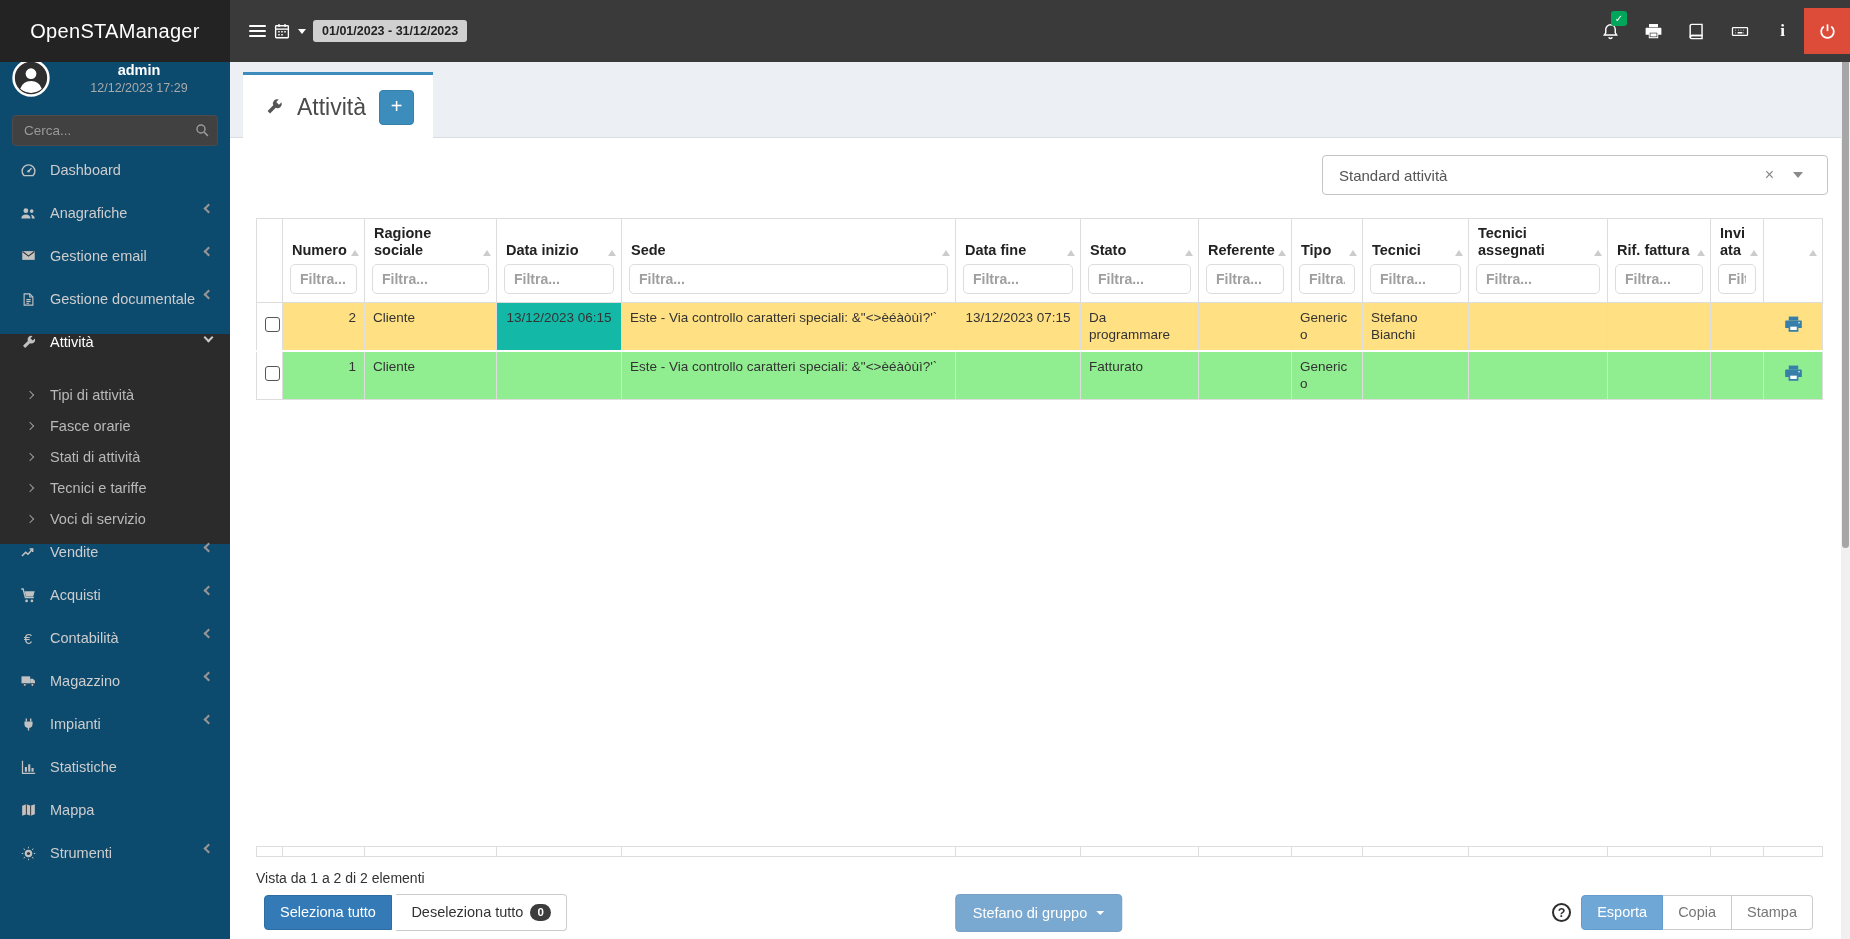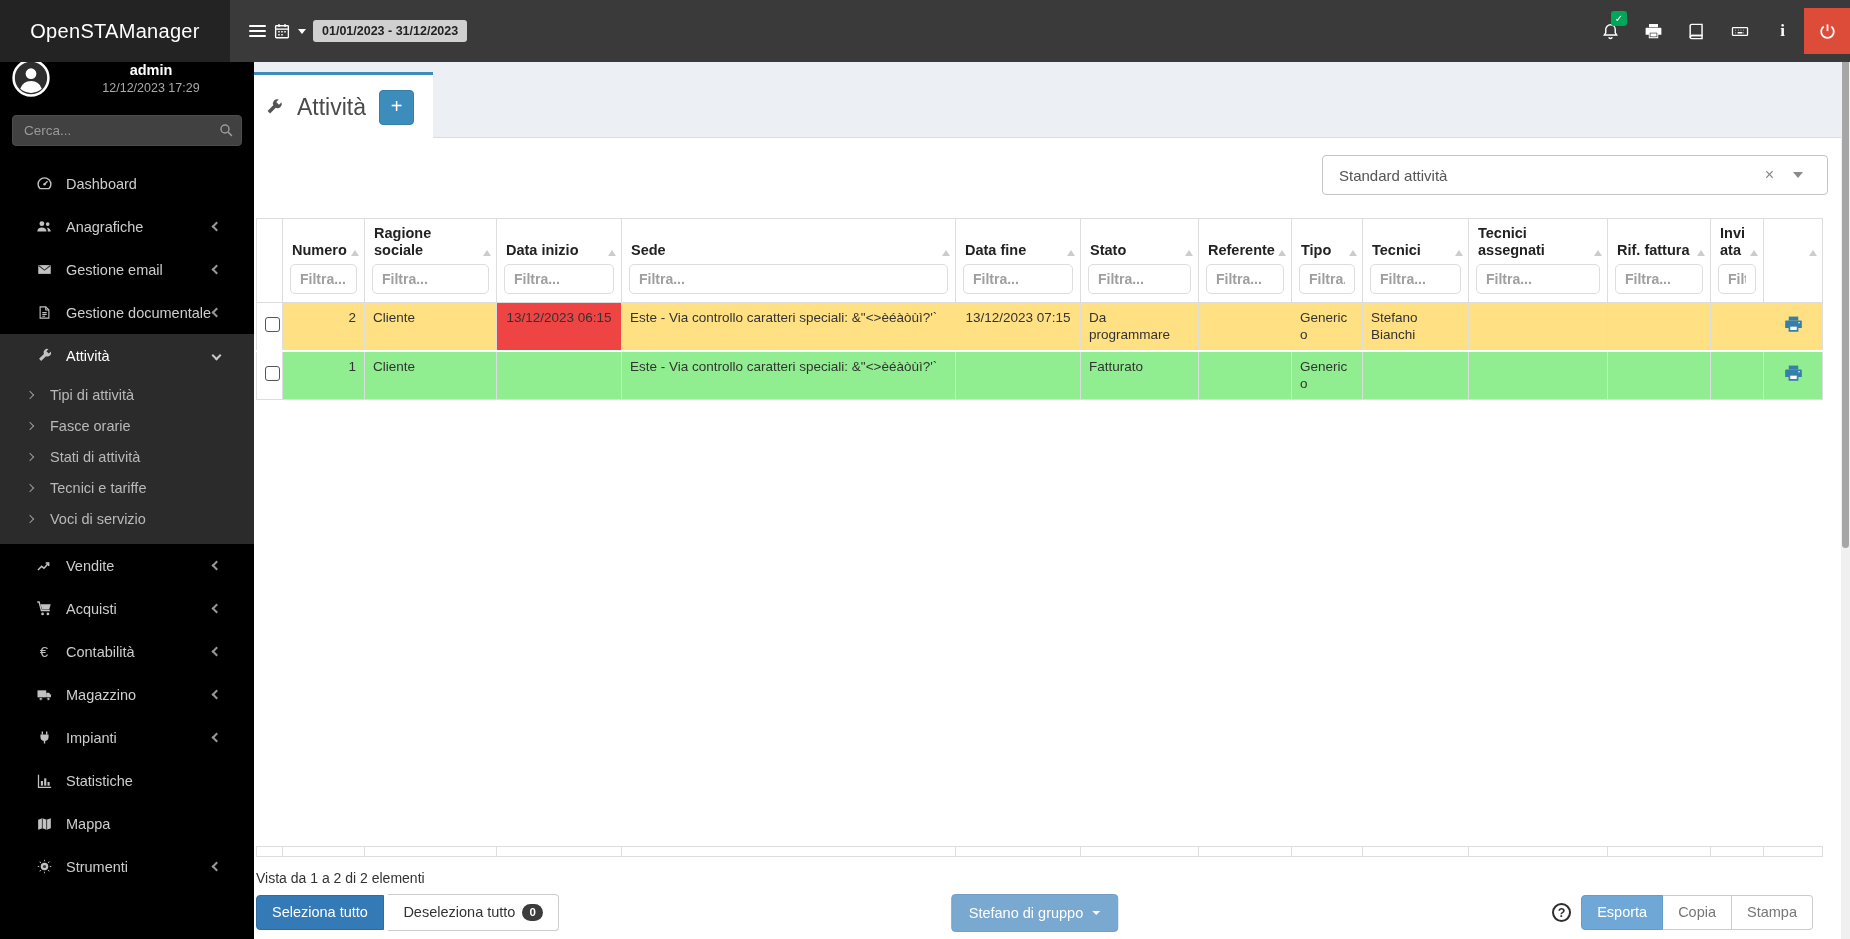--- a/index.html
+++ b/index.html
@@ -16,32 +16,32 @@
   .cal{display:flex;align-items:center;gap:7px;color:#fff;cursor:pointer}
   .caret-d{width:0;height:0;border-left:4px solid transparent;border-right:4px solid transparent;border-top:5px solid #fff}
   .range-badge{background:#d0d0d0;color:#222;font-size:12.5px;font-weight:bold;padding:4px 9px;border-radius:3px;cursor:pointer}
   .nav-right{margin-left:auto;display:flex;align-items:center}
   .nav-ic{width:43px;height:46px;display:flex;align-items:center;justify-content:center;color:#fff;position:relative;cursor:pointer}
   .nav-ic.power{width:46px;background:#dd4b39}
   .noti-badge{position:absolute;top:3px;right:5px;min-width:16px;height:15px;background:#00a65a;border-radius:3px;color:#fff;font-size:10px;display:flex;align-items:center;justify-content:center;font-weight:bold}
   .info-glyph{font-weight:bold;font-size:17px;font-family:"Liberation Serif",serif}
 
   
-  .sidebar{position:absolute;top:46px;left:0;bottom:0;width:254px;background:#000000;color:#c9c9c9;z-index:15}
+  .sidebar{position:absolute;top:46px;left:0;bottom:0;width:230px;background:#0c4a6e;color:#c9c9c9;z-index:15}
   .user-panel{display:flex;align-items:center;padding:13px 12px 8px 12px;gap:10px}
   .avatar{width:38px;height:38px;flex:0 0 38px}
   .user-meta{flex:1;text-align:center}
   .user-name{color:#fff;font-weight:bold;font-size:14.5px}
   .user-date{color:#a9a9a9;font-size:12.5px;margin-top:3px}
   .side-search{margin:10px 12px 0 12px;position:relative}
   .side-search input{width:100%;height:31px;background:#414141;border:1px solid #4c4c4c;border-radius:4px;color:#ddd;font-size:13.5px;padding:0 30px 0 11px;outline:none;font-family:inherit}
   .side-search input::placeholder{color:#999}
   .side-search .mag{position:absolute;right:8px;top:7px;color:#9a9a9a;cursor:pointer}
   .menu{list-style:none;margin-top:16px}
-  .mi{display:flex;align-items:center;height:43px;padding:0 34px;font-size:14.5px;color:#cdcdcd;cursor:pointer}
+  .mi{display:flex;height:43px;padding:0 18px;font-size:14.5px;color:#cdcdcd;cursor:pointer}
   .mi .ic{width:20px;margin-right:12px;display:flex;justify-content:center;color:#c2c2c2}
   .ic-txt{font-size:15px;color:#c2c2c2}
   .chev{margin-left:auto;width:7px;height:7px;border-top:2px solid #969696;border-left:2px solid #969696;transform:rotate(-45deg)}
   .chev.down{border:0;border-left:2px solid #c9c9c9;border-bottom:2px solid #c9c9c9}
   .section.active{background:#2b2b2b}
   .section.active > .mi{color:#fff}
   .sub{list-style:none;padding:2px 0 10px 0}
   .smi{display:flex;align-items:center;height:31px;padding-left:27px;font-size:14.5px;color:#b9b9b9;cursor:pointer}
   .smi .rchev{width:6px;height:6px;border-top:1.7px solid #9a9a9a;border-right:1.7px solid #9a9a9a;transform:rotate(45deg);margin-right:17px}
 
@@ -74,21 +74,21 @@
   td.ctr{text-align:center}
   td.pr{text-align:center;vertical-align:middle}
   .pr svg{display:inline-block}
 
   .spacer{flex:1}
   .strip{margin-left:26px;width:1566px;border-collapse:collapse;table-layout:fixed;flex:0 0 auto}
   .strip td{border:1px solid #ddd;height:10px}
 
   
   .summary{margin:13px 0 0 26px;font-size:14px;color:#333;flex:0 0 auto}
-  .actions{position:relative;display:flex;align-items:center;margin:8px 28px 8px 26px;flex:0 0 auto;height:37px}
+  .actions{position:relative;display:flex;align-items:center;margin:8px 28px 8px 34px;flex:0 0 auto;height:37px}
   .btn{font-size:14.5px;padding:9px 15px;border:1px solid #ccc;background:#fff;color:#333;cursor:pointer;font-family:inherit;line-height:1;display:inline-flex;align-items:center}
   .btn-blue{background:#337ab7;border-color:#2e6da4;color:#fff}
   .grp-left .btn:first-child{border-radius:4px 0 0 4px}
   .grp-left .btn:last-child{border-radius:0 4px 4px 0;border-left:0}
   .badge{display:inline-block;background:#3c3c3c;color:#fff;border-radius:10px;font-size:11.5px;font-weight:bold;padding:3px 7px;margin-left:7px}
   .center-btn{position:absolute;left:50%;transform:translateX(-50%);background:#337ab7;opacity:.65;color:#fff;border:1px solid #2e6da4;border-radius:4px;font-size:14.5px;padding:10px 17px;display:flex;align-items:center;gap:9px;cursor:pointer}
   .center-btn .b-caret{width:0;height:0;border-left:4px solid transparent;border-right:4px solid transparent;border-top:4.5px solid #fff}
   .right-grp{margin-left:auto;display:flex;align-items:center}
   .help{width:19px;height:19px;border:2px solid #2d2d2d;border-radius:50%;display:flex;align-items:center;justify-content:center;font-size:12.5px;font-weight:bold;color:#2d2d2d;margin-right:10px;cursor:pointer}
   .right-grp .btn{color:#777}
@@ -466,21 +466,21 @@
         </th>
         <th>
           <span class="sort"></span>
         </th>
       </tr>
 
       <tr class="r">
         <td class="check"><input type="checkbox" class="rowck" style=""></td>
         <td class="num" style="background: rgb(255, 224, 130);">2</td>
         <td style="background: rgb(255, 224, 130);">Cliente</td>
-        <td class="ctr" style="background: #ef4444; margin-left: 24px;">13/12/2023 06:15</td>
+        <td class="ctr" style="background: #14b8a6; margin-left: 24px;">13/12/2023 06:15</td>
         <td style="background: rgb(255, 224, 130);">Este - Via controllo caratteri speciali: &amp;"&lt;&gt;èéàòùì?'`</td>
         <td class="ctr" style="background: rgb(255, 224, 130);">13/12/2023 07:15</td>
         <td style="background: rgb(255, 224, 130);">Da programmare</td>
         <td style="background: rgb(255, 224, 130);"></td>
         <td style="background: rgb(255, 224, 130);">Generico</td>
         <td style="background: rgb(255, 224, 130);">Stefano Bianchi</td>
         <td style="background: rgb(255, 224, 130);"></td>
         <td style="background: rgb(255, 224, 130);"></td>
         <td style="background: rgb(255, 224, 130);"></td>
         <td class="pr" style="background: rgb(255, 224, 130);">

